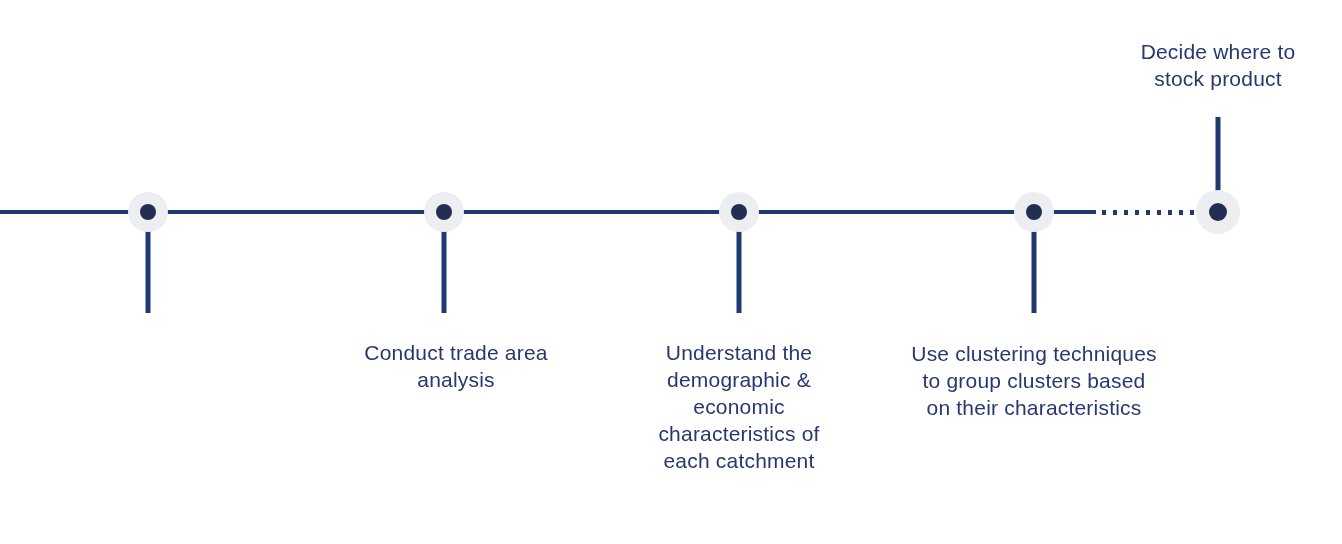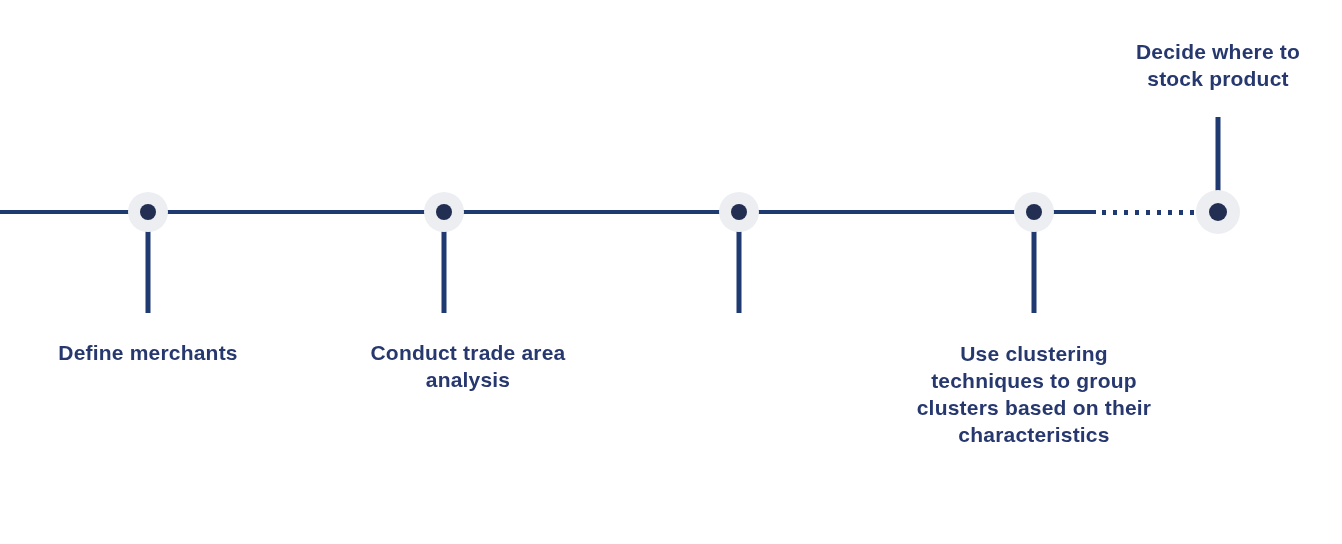--- a/index.html
+++ b/index.html
@@ -57,48 +57,48 @@
     background: var(--dot);
   }
   .halo.big .dot { width: 18px; height: 18px; }
   .label {
     position: absolute;
     transform: translateX(-50%);
     text-align: center;
     color: var(--text);
     font-size: 21px;
     line-height: 27px;
-    font-weight: 700;
+    font-weight: 400;
     letter-spacing: 0.2px;
   }
 </style>
 </head>
 <body>
 
 <div class="canvas">
 
   <div class="hline"></div>
   <div class="dotted-line"></div>
 
   <div class="stem down" style="left:148px"></div>
   <div class="halo" style="left:148px">
     <div class="dot"></div>
   </div>
-  <div class="label" style="left:148px; top:339px; width:240px">Define merchants</div>
 
   <div class="stem down" style="left:444px"></div>
   <div class="halo" style="left:444px">
     <div class="dot"></div>
   </div>
-  <div class="label" style="left:468px; top:339px; width:250px">Conduct trade area analysis</div>
+  <div class="label" style="left:456px; top:339px; width:250px">Conduct trade area analysis</div>
 
   <div class="stem down" style="left:739px"></div>
   <div class="halo" style="left:739px">
     <div class="dot"></div>
   </div>
+  <div class="label" style="left:739px; top:339px; width:212px">Understand the demographic &amp; economic characteristics of each catchment</div>
 
   <div class="stem down" style="left:1034px"></div>
   <div class="halo" style="left:1034px">
     <div class="dot"></div>
   </div>
   <div class="label" style="left:1034px; top:340px; width:250px">Use clustering techniques to group clusters based on their characteristics</div>
 
   <div class="stem up" style="left:1218px"></div>
   <div class="halo big" style="left:1218px">
     <div class="dot"></div>

